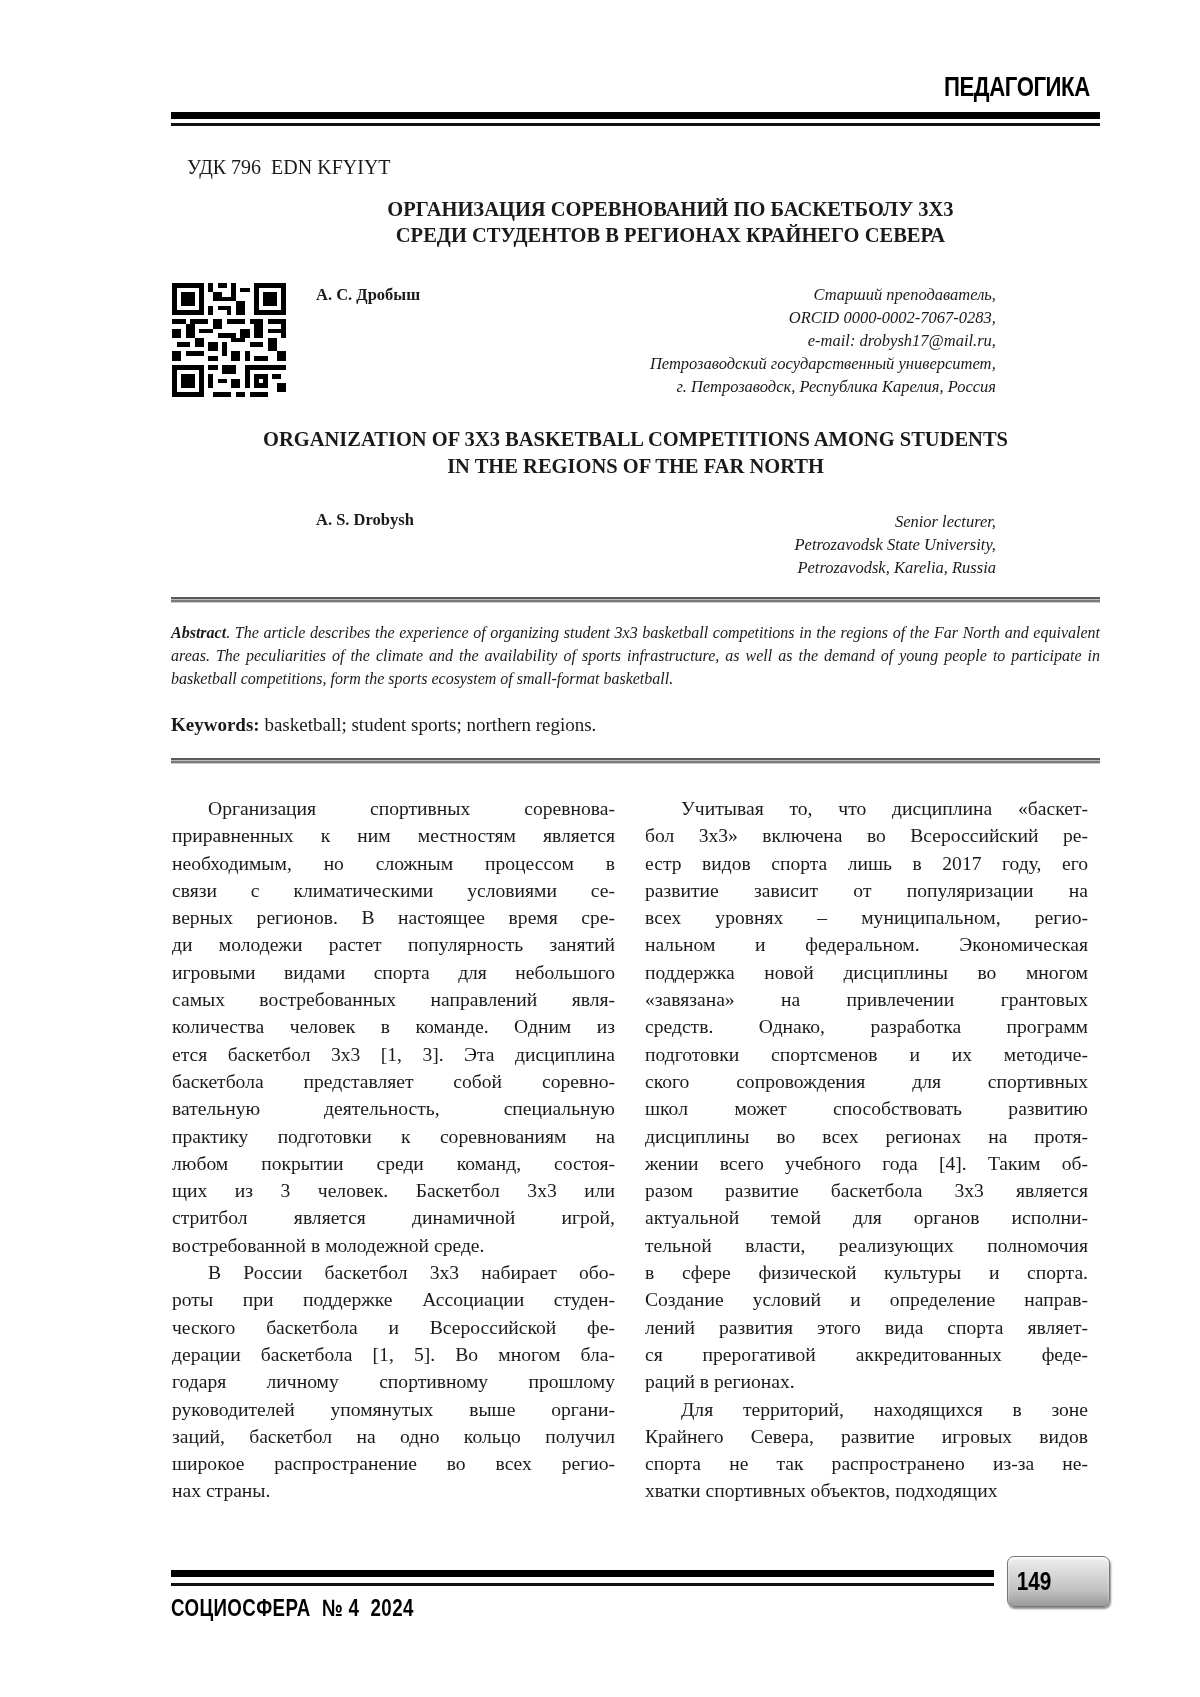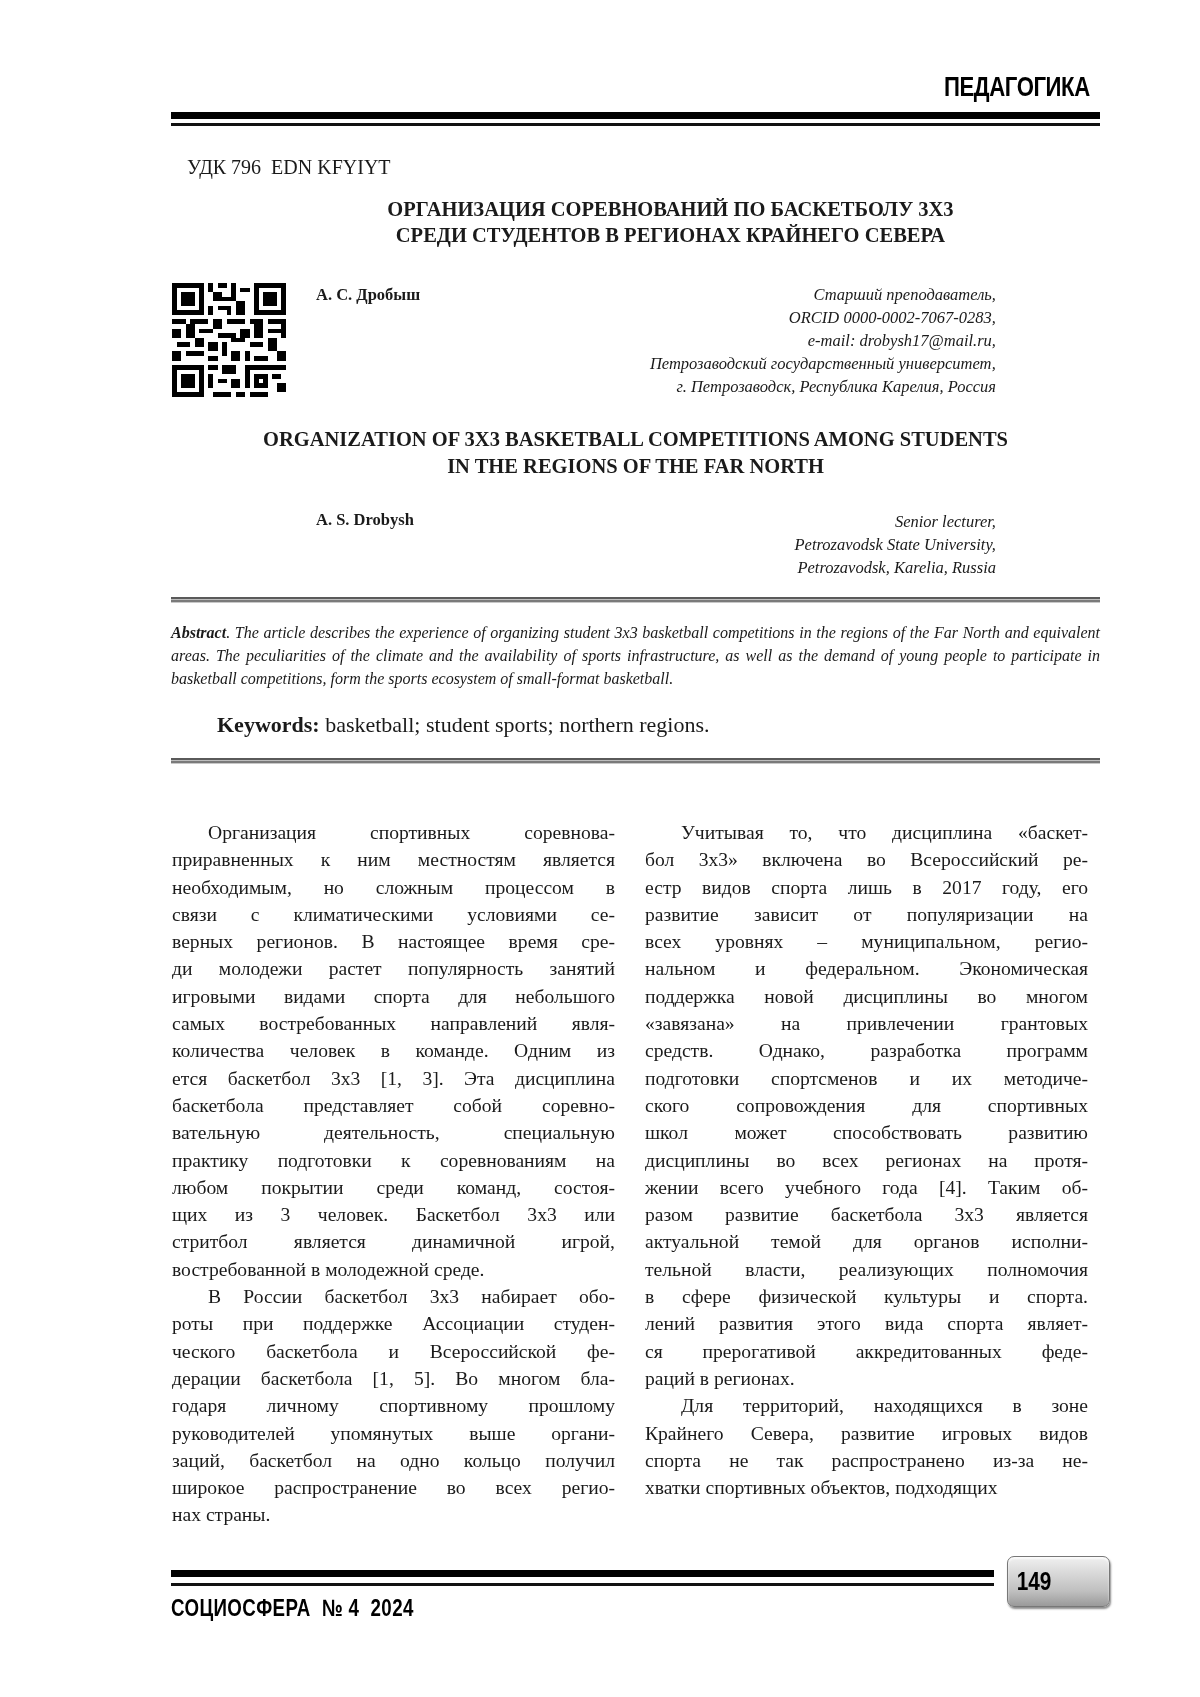--- a/index.html
+++ b/index.html
@@ -28,23 +28,23 @@
   .author-en { position: absolute; left: 316px; top: 510px; font-weight: bold; font-size: 16.5px; }
   .affil-en { position: absolute; right: 204px; top: 510px; text-align: right; font-style: italic; font-size: 16.5px; line-height: 23px; }
 
   .rule-gray { position: absolute; left: 171px; width: 929px; height: 6px;
     background: linear-gradient(#5a5a5a 0 2px, #bdbdbd 2px 3px, #7a7a7a 3px 5px, #c8c8c8 5px 6px); }
   .rule-gray.a { top: 597px; }
   .rule-gray.b { top: 758px; }
 
   .abstract { position: absolute; left: 171px; width: 929px; top: 621px; font-size: 16px; line-height: 23px; text-align: justify; font-style: italic; }
   .abstract b { font-weight: bold; }
-  .keywords { position: absolute; left: 171px; top: 713px; font-size: 22px; line-height: 23px; margin-left: 46px; }
-
-  .col { position: absolute; top: 795px; width: 443px; font-size: 19.6px; line-height: 27.3px; margin-top: 24px; }
+  .keywords { position: absolute; left: 171px; top: 713px; font-size: 19px; line-height: 23px; }
+
+  .col { position: absolute; top: 795px; width: 443px; font-size: 19.6px; line-height: 27.3px; }
   .col.left { left: 172px; }
   .col.right { left: 645px; }
   .col .ln { display: block; text-align: justify; text-align-last: justify; white-space: nowrap; overflow: visible; }
   .col .ln.last { text-align-last: left; }
   .col .ln.indent { padding-left: 36px; }
 
   .rule-bot-thick { position: absolute; left: 171px; top: 1570px; width: 823px; height: 7px; background: #000; }
   .rule-bot-thin  { position: absolute; left: 171px; top: 1583px; width: 823px; height: 3px; background: #111; }
   .journal { position: absolute; left: 171px; top: 1594px;
     font-family: "Liberation Sans", "DejaVu Sans", sans-serif; font-weight: bold; font-size: 24px;
@@ -202,20 +202,21 @@
     <span class="ln">средств. Однако, разработка программ</span>
     <span class="ln">подготовки спортсменов и их методиче-</span>
     <span class="ln">ского сопровождения для спортивных</span>
     <span class="ln">школ может способствовать развитию</span>
     <span class="ln">дисциплины во всех регионах на протя-</span>
     <span class="ln">жении всего учебного года [4]. Таким об-</span>
     <span class="ln">разом развитие баскетбола 3х3 является</span>
     <span class="ln">актуальной темой для органов исполни-</span>
     <span class="ln">тельной власти, реализующих полномочия</span>
     <span class="ln">в сфере физической культуры и спорта.</span>
+    <span class="ln">Создание условий и определение направ-</span>
     <span class="ln">лений развития этого вида спорта являет-</span>
     <span class="ln">ся прерогативой аккредитованных феде-</span>
     <span class="ln last">раций в регионах.</span>
     <span class="ln indent">Для территорий, находящихся в зоне</span>
     <span class="ln">Крайнего Севера, развитие игровых видов</span>
     <span class="ln">спорта не так распространено из-за не-</span>
     <span class="ln last">хватки спортивных объектов, подходящих</span>
   </div>
 
 <div class="rule-bot-thick"></div>

